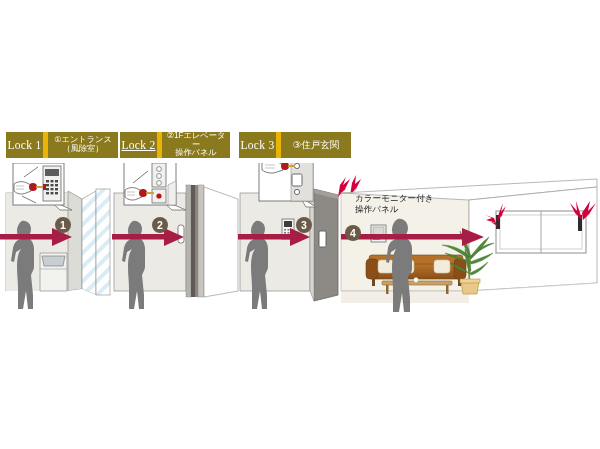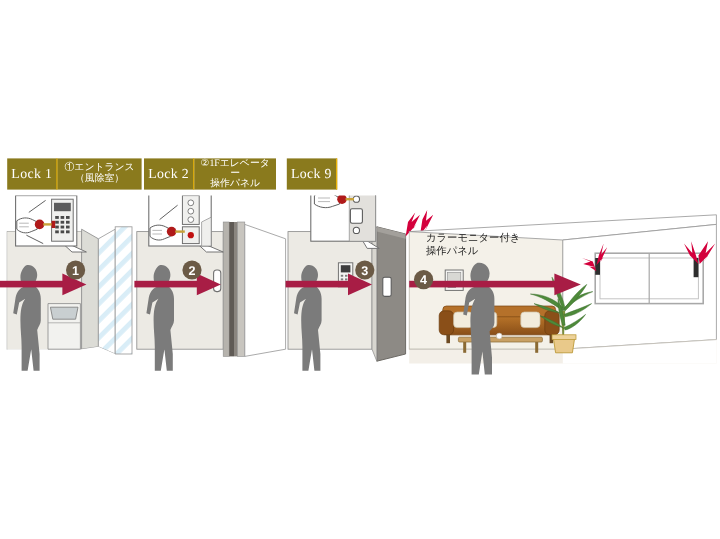--- a/index.html
+++ b/index.html
@@ -8,24 +8,24 @@
     font-family:"Liberation Sans","DejaVu Sans",sans-serif;
     overflow:hidden;position:relative;
   }
   #stage{position:absolute;left:0;top:0;width:600px;height:449px;}
 
   
   .labelbar{position:absolute;display:flex;height:26px;}
   .lab{
     background:#8a7a1d;color:#ffffff;display:flex;align-items:center;
     justify-content:center;text-align:center;box-sizing:border-box;
-    border-right:1px solid #eab308;line-height:1.05;
+    border-right:5px solid #eab308;line-height:1.05;
   }
   .lab.lock{font-family:"Liberation Serif","DejaVu Serif",serif;font-size:11.5px;letter-spacing:.3px;}
-  .lab.jp{font-size:9.5px;padding:0 4px;border-right:none;font-family:Liberation Serif, serif;}
+  .lab.jp{font-size:9.5px;padding:0 4px;border-right:none;}
   .lab.jp.two{font-size:8.2px;}
 
   
   .scene{position:absolute;left:0;top:163px;width:600px;height:150px;}
 
   
   svg{display:block;}
 
   .cap{
     position:absolute;font-size:8.6px;color:#1a1a1a;line-height:1.32;
@@ -37,27 +37,28 @@
 
 <div id="stage">
 
   <div class="labelbar" style="left:6px;top:132px;">
     <div class="lab lock" style="width:42px;">Lock 1</div>
     <div class="lab jp two" style="width: 70px; white-space: pre-line;">①エントランス
 （風除室）</div>
   </div>
 
   <div class="labelbar" style="left:120px;top:132px;">
-    <div class="lab lock" style="width:42px;">Lock 2</div>
+    <div class="lab lock" style="width:42px;text-decoration:underline;">Lock 2</div>
     <div class="lab jp two" style="width: 68px; white-space: pre-line;">②1Fエレベーター
 操作パネル</div>
   </div>
 
   <div class="labelbar" style="left:239px;top:132px;">
-    <div class="lab lock" style="width:42px;">Lock 9</div>
+    <div class="lab lock" style="width:42px;">Lock 3</div>
+    <div class="lab jp" style="width: 70px; white-space: pre-line;">③住戸玄関</div>
   </div>
 
 
   <div class="scene">
 
   <svg width="600" height="150" viewBox="0 0 600 150">
     <defs>
       <pattern id="glassStripe" width="10" height="10" patternTransform="rotate(45)" patternUnits="userSpaceOnUse">
         <rect width="10" height="10" fill="#ffffff"></rect>
         <rect width="4" height="10" fill="#d9edf7"></rect>

